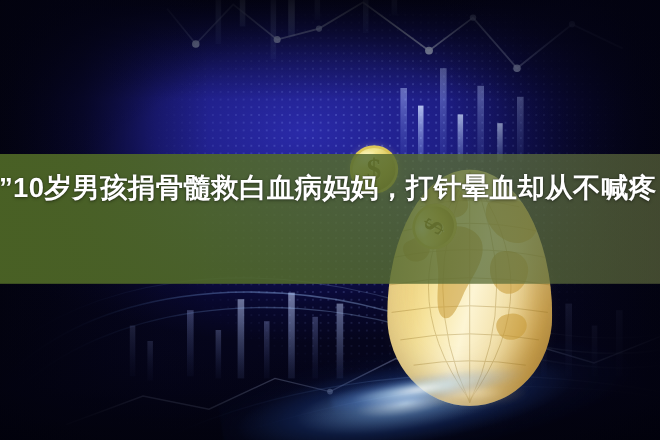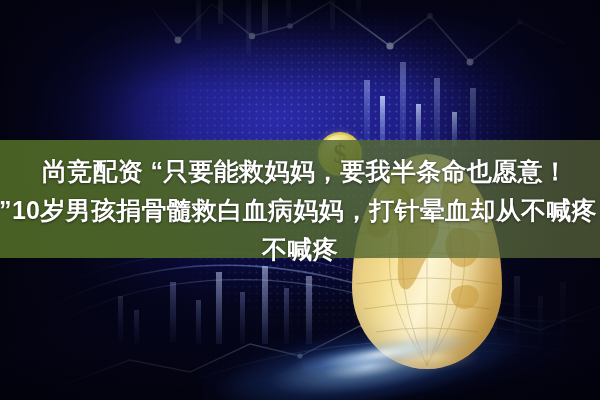--- a/index.html
+++ b/index.html
@@ -336,18 +336,16 @@
   <div class="coin" id="coin-1">
     <span>$</span>
   </div>
   <div class="coin" id="coin-2">
     <span>$</span>
   </div>
 
   <div class="green-band"></div>
 
   <div class="caption">
-    <span class="line line-1">尚竞配资 “只要能救妈妈，要我半条命也愿意！</span>
     <span class="line line-2">”10岁男孩捐骨髓救白血病妈妈，打针晕血却从不喊疼</span>
-    <span class="line line-3">不喊疼</span>
   </div>
 
 </div>
 
 </body></html>

